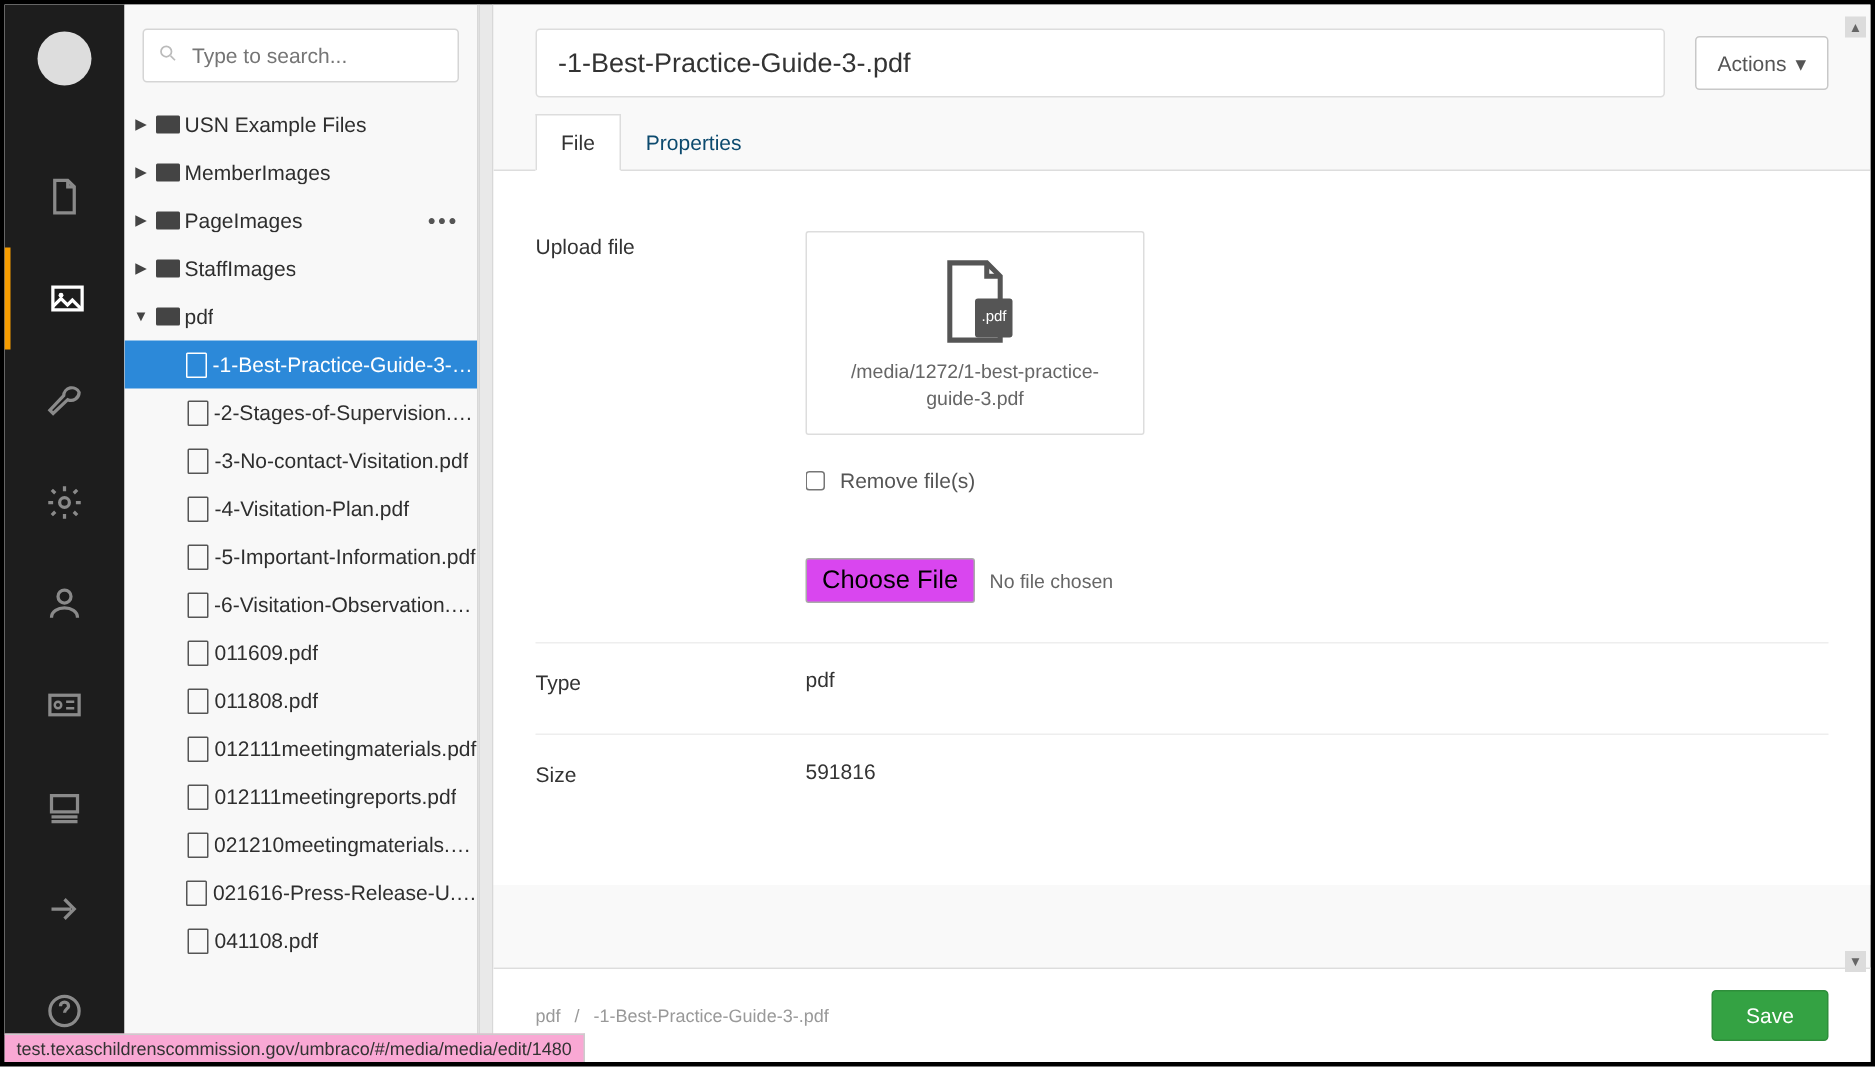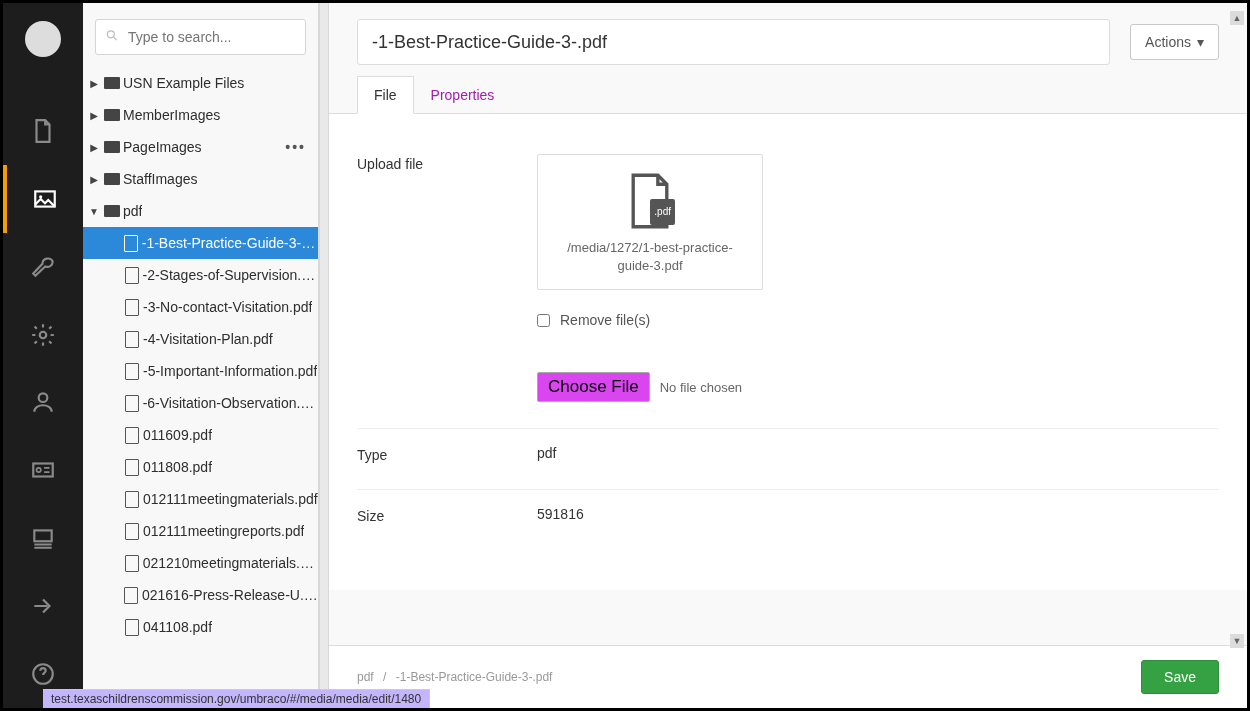--- a/index.html
+++ b/index.html
@@ -122,21 +122,21 @@
   display: flex; align-items: center; gap: 6px; text-align: center;
 }
 .tabs {
   display: flex;
   border-bottom: 1px solid #ddd;
   padding: 10px 28px 0;
   gap: 0;
 }
 .tab {
   padding: 10px 16px;
-  color: #a21caf;
+  color: #0c4a6e;
   cursor: pointer;
   border: 1px solid transparent;
   border-bottom: none;
   position: relative;
   top: 1px;
   background: transparent;
 }
 .tab.active {
   color: #333;
   border-color: #ddd;
@@ -193,28 +193,27 @@
   border: 1px solid #2e8e3b;
   border-radius: 3px;
   padding: 8px 22px;
   font-size: 14px;
   cursor: pointer;
 }
 
 .status-bar {
   position: absolute;
   left: 0; bottom: 0;
-  background: #c4b5fd;
+  background: #f9a8d4;
   border-top: 1px solid #ccc;
   border-right: 1px solid #ccc;
   padding: 2px 8px;
   font-size: 12px;
   color: #333;
   z-index: 50;
-  margin-left: 40px;
 }
 
 .scroll-stub {
   position: absolute;
   right: 3px;
   top: 8px;
   width: 14px;
   bottom: 60px;
   pointer-events: none;
 }

